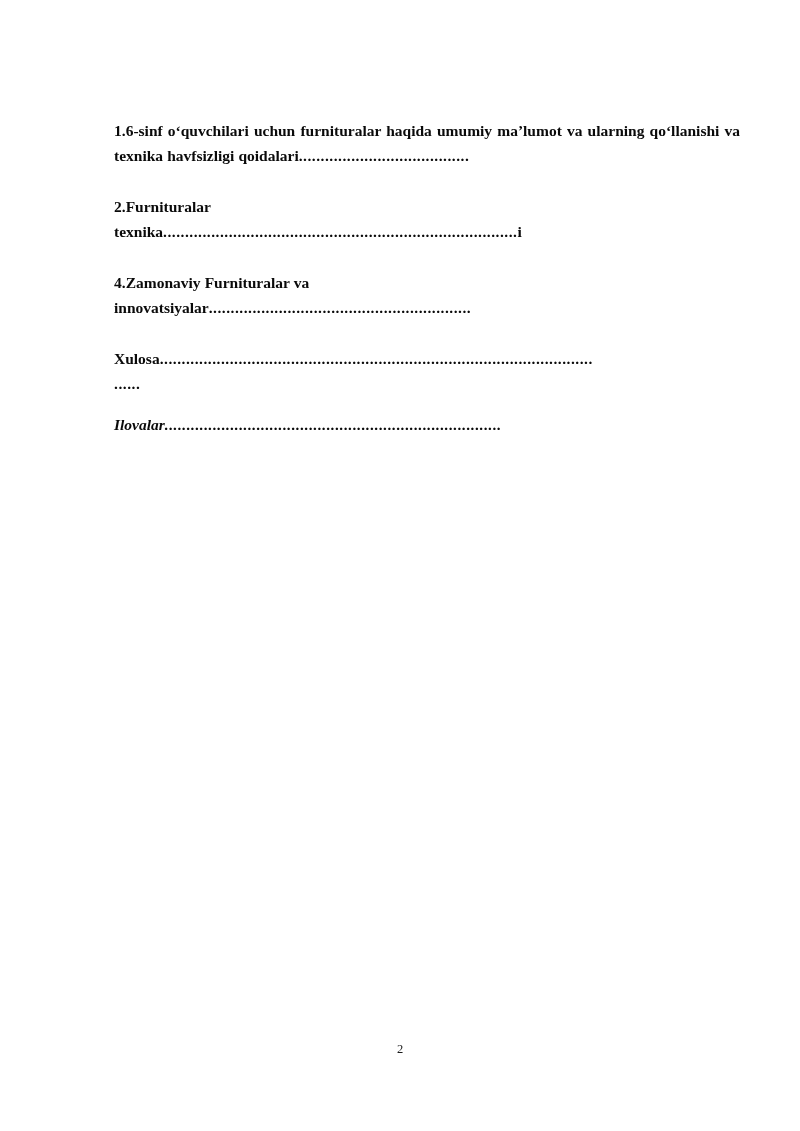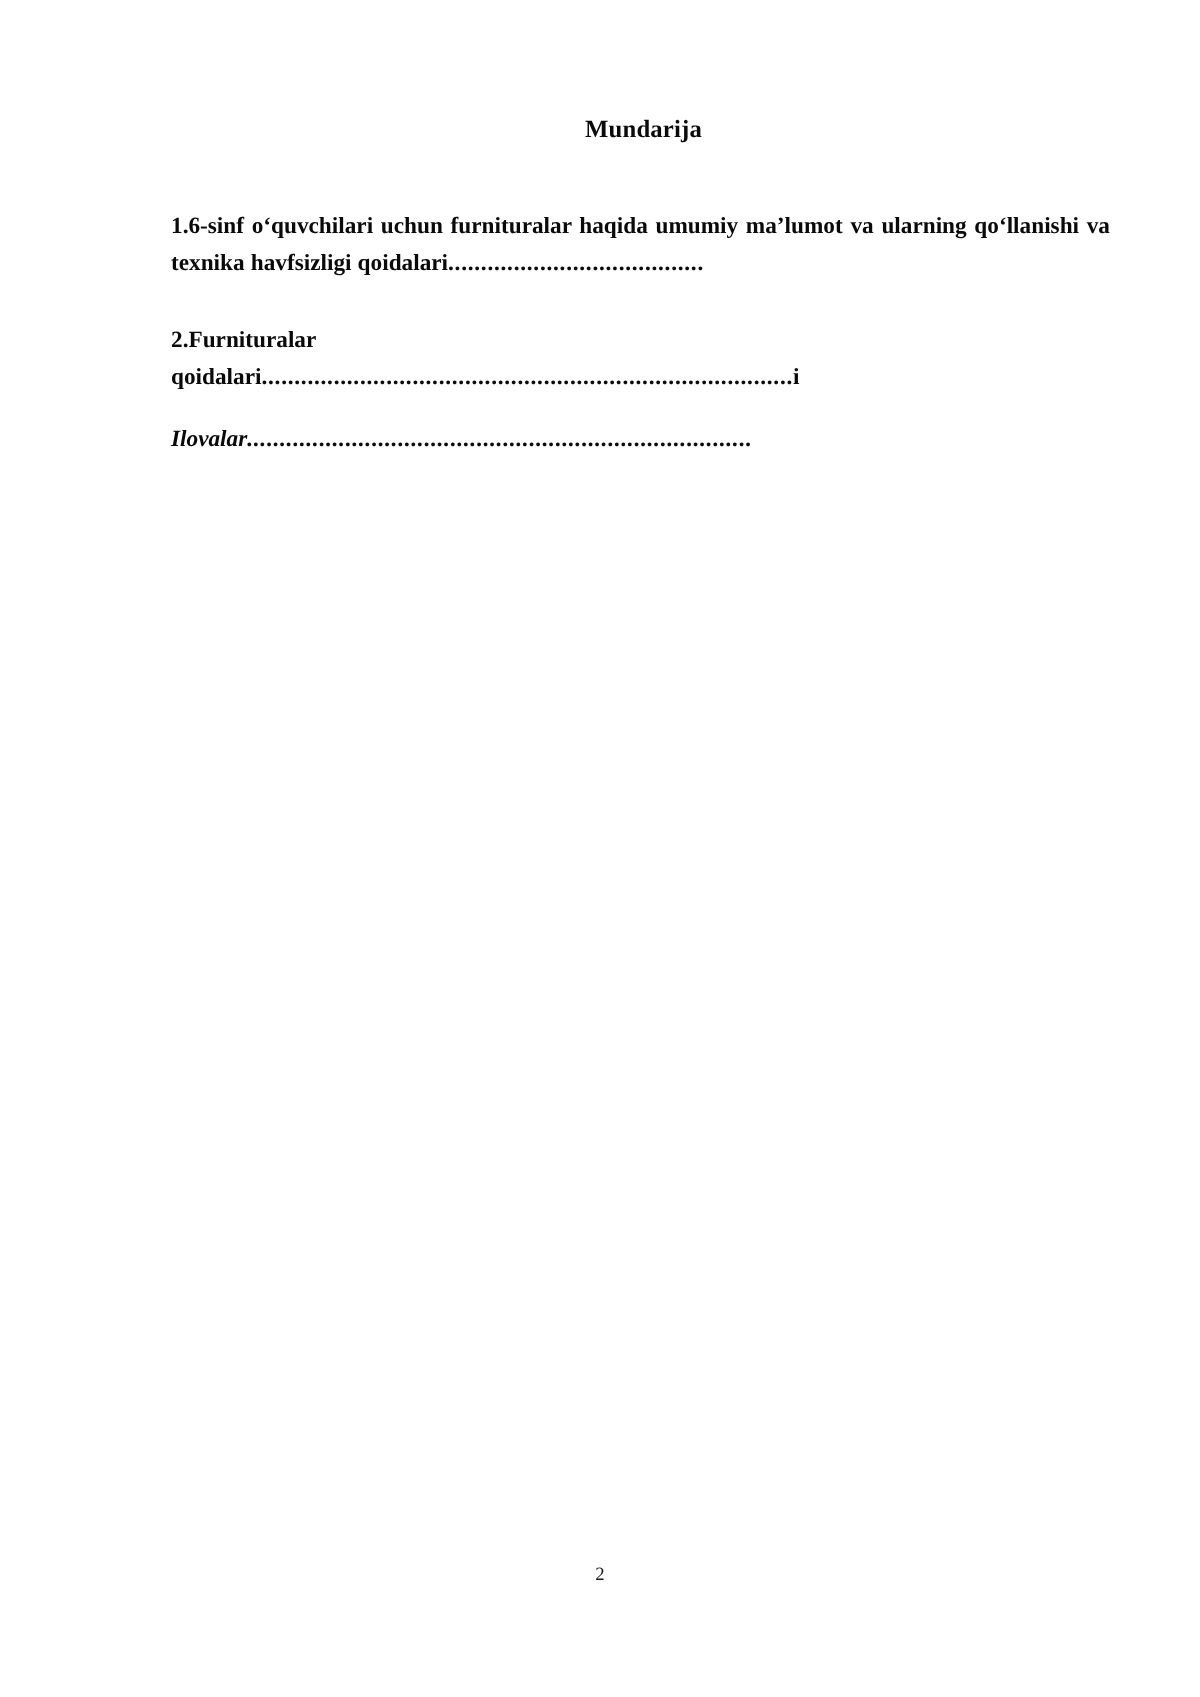--- a/index.html
+++ b/index.html
@@ -69,29 +69,30 @@
     color: #1a1a1a;
   }
 </style>
 </head>
 <body>
 
 <div class="page">
 
   <div class="content">
 
-    <div class="doc-title">Mundarija</div>
 
 
     <p class="toc-entry justified"><span>1.6-sinf oʻquvchilari uchun furnituralar haqida umumiy ma’lumot va ularning qoʻllanishi va texnika havfsizligi qoidalari</span><span class="leader">.......................................</span></p>
 
-    <p class="toc-entry wrapped"><span>2.Furnituralar</span><br><span>qoidalari</span><span class="leader">.................................................................................</span><span>i</span></p>
+    <p class="toc-entry wrapped"><span>2.Furnituralar</span><br><span>texnika</span><span class="leader">.................................................................................</span><span>i</span></p>
 
 
+    <p class="toc-entry wrapped"><span>4.Zamonaviy Furnituralar va</span><br><span>innovatsiyalar</span><span class="leader">............................................................</span></p>
 
+    <p class="toc-entry wrapped"><span>Xulosa</span><span class="leader">...................................................................................................</span><br><span class="leader">......</span></p>
 
 
     <p class="toc-entry"><span>Ilovalar</span><span class="leader">.............................................................................</span></p>
 
   </div>
 
   <div class="page-number">2</div>
 
 </div>
 

